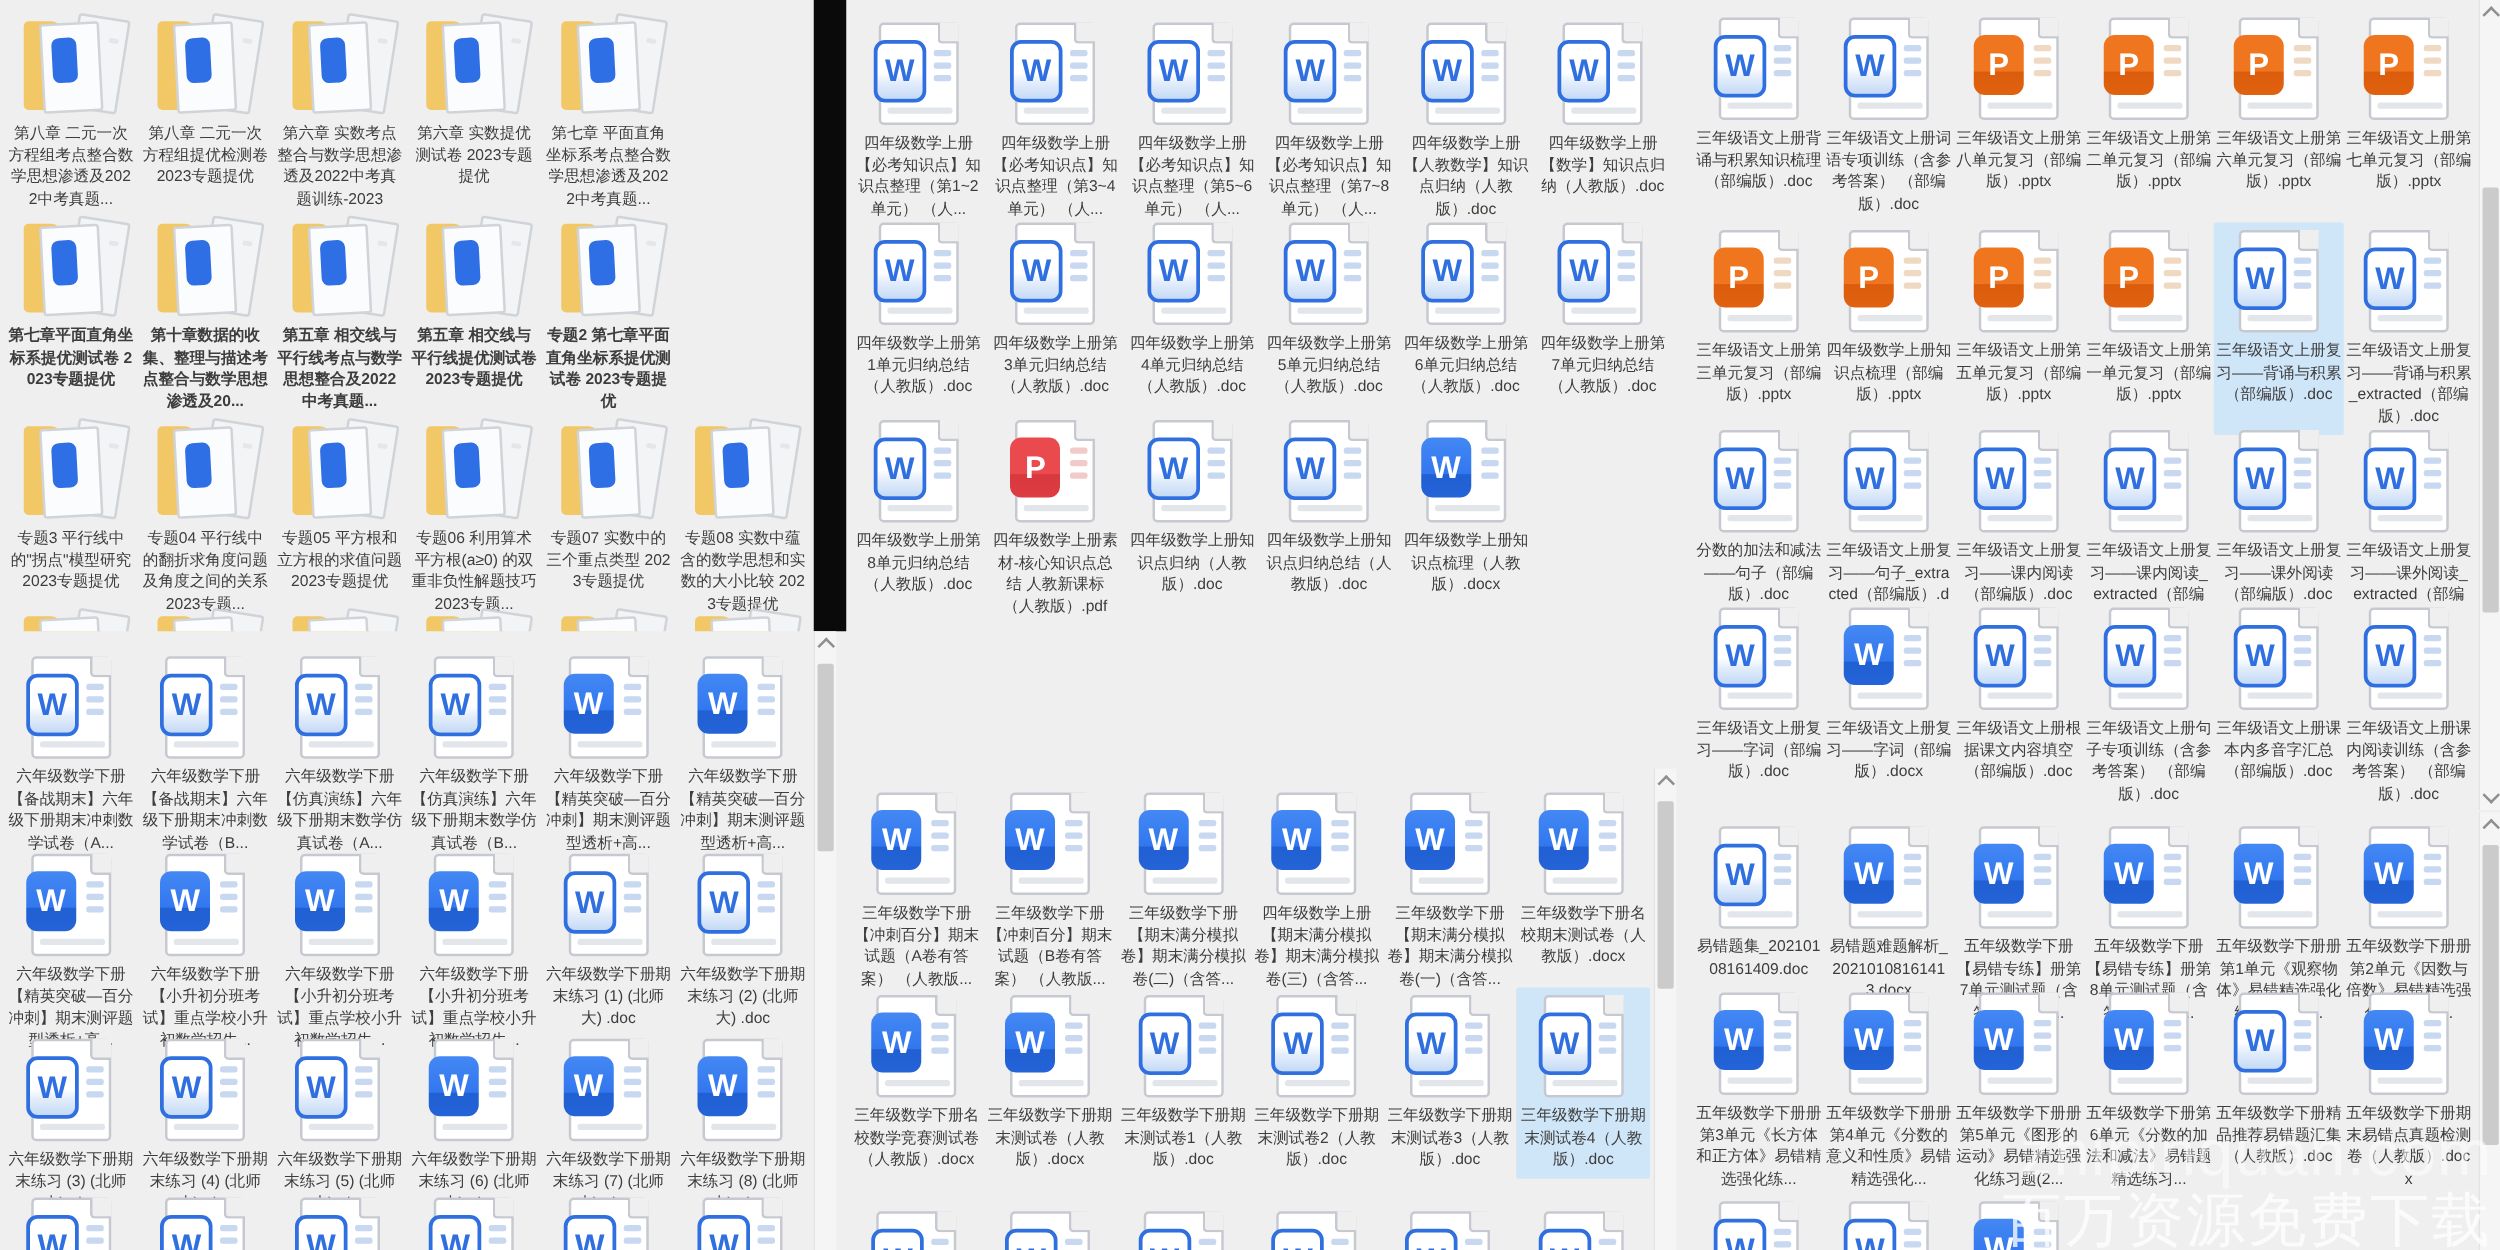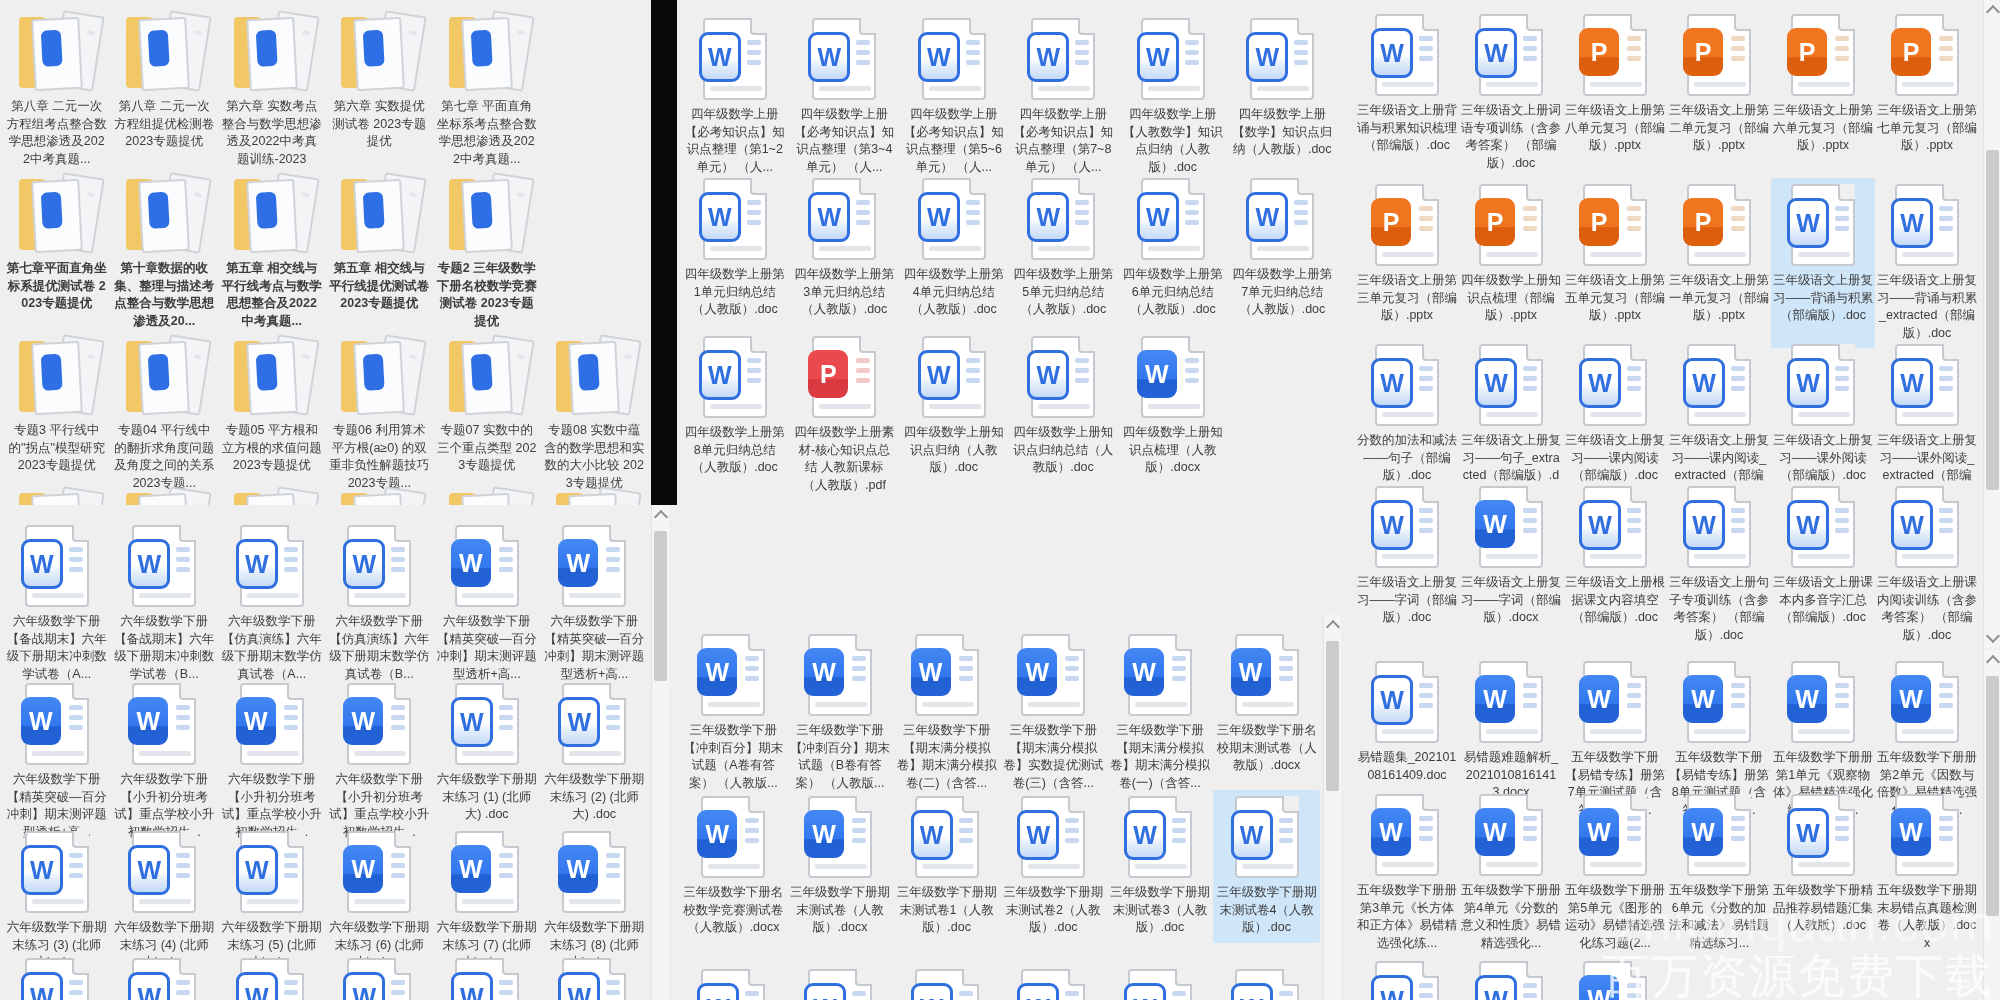--- a/index.html
+++ b/index.html
@@ -197,21 +197,21 @@
         <div class="cell">
           <span class="folder">
             <span class="f-back"></span>
             <span class="f-page f-page2">
               <span class="f-ln"></span>
             </span>
             <span class="f-page f-page1">
               <span class="f-badge"></span>
             </span>
           </span>
-          <span class="cap">专题2 三年级数学下册名校数学竞赛测试卷 2023专题提优</span>
+          <span class="cap">专题2 第七章平面直角坐标系提优测试卷 2023专题提优</span>
         </div>
       </div>
       <div class="row" style="top: 330px;">
         <div class="cell">
           <span class="folder">
             <span class="f-back"></span>
             <span class="f-page f-page2">
               <span class="f-ln"></span>
             </span>
             <span class="f-page f-page1">
@@ -814,21 +814,21 @@
         </div>
         <div class="cell">
           <span class="icon ic-word">
             <span class="page"></span>
             <span class="ln a"></span>
             <span class="ln b"></span>
             <span class="ln c"></span>
             <span class="ln d"></span>
             <span class="badge solid">W</span>
           </span>
-          <span class="cap">三年级数学下册【期末满分模拟卷】实数提优测试卷(三)（含答...</span>
+          <span class="cap">四年级数学上册【期末满分模拟卷】期末满分模拟卷(三)（含答...</span>
         </div>
         <div class="cell">
           <span class="icon ic-word">
             <span class="page"></span>
             <span class="ln a"></span>
             <span class="ln b"></span>
             <span class="ln c"></span>
             <span class="ln d"></span>
             <span class="badge solid">W</span>
           </span>

